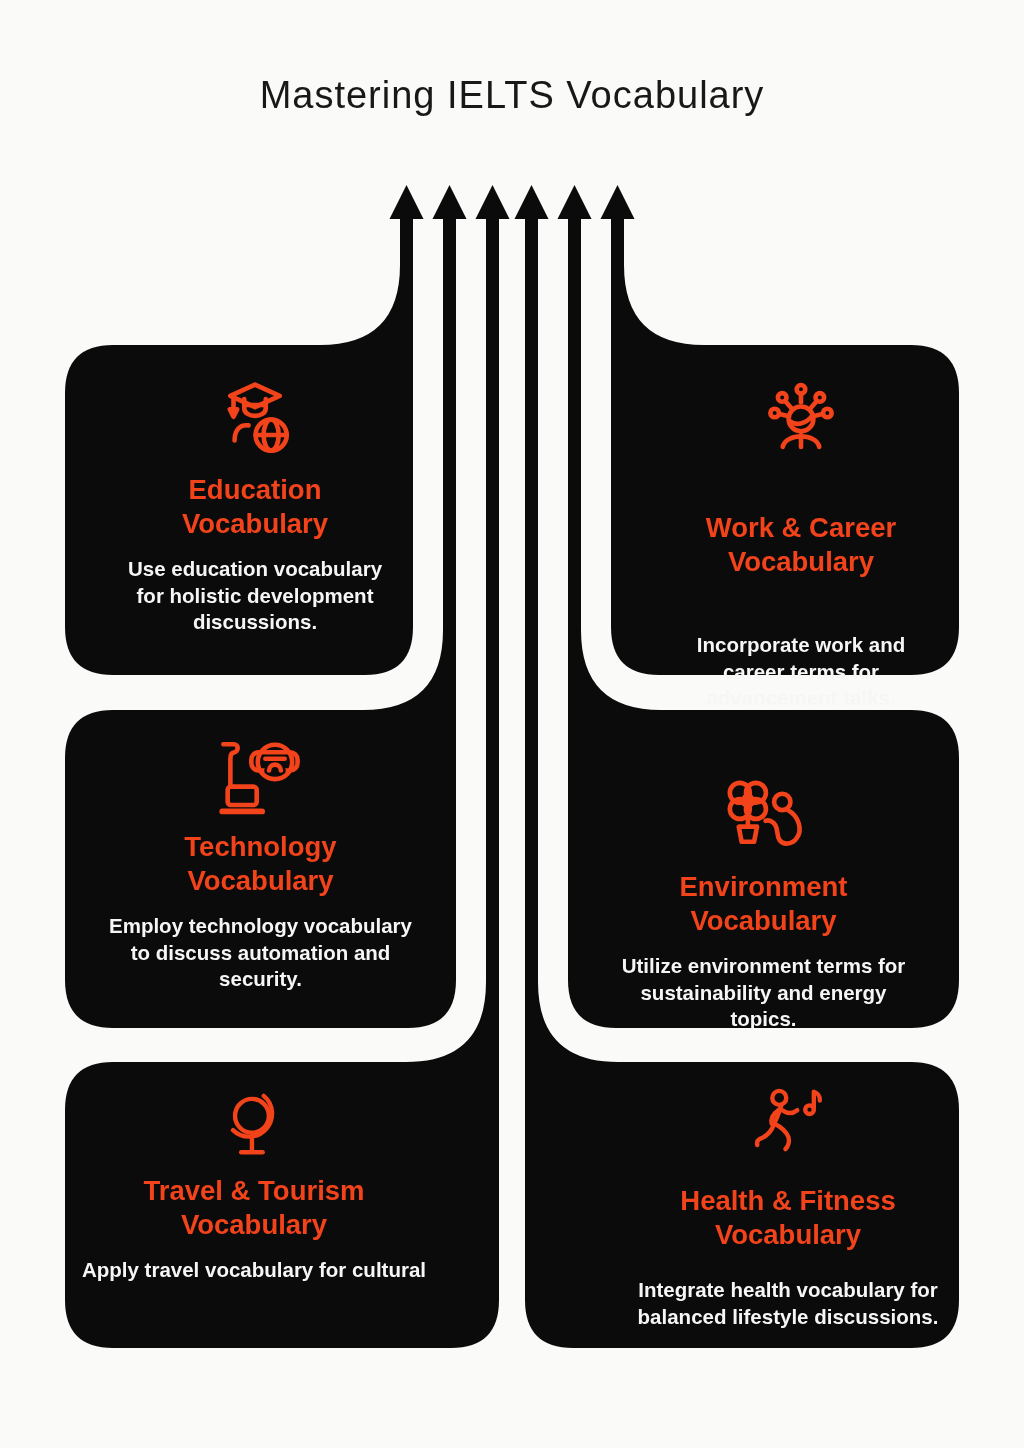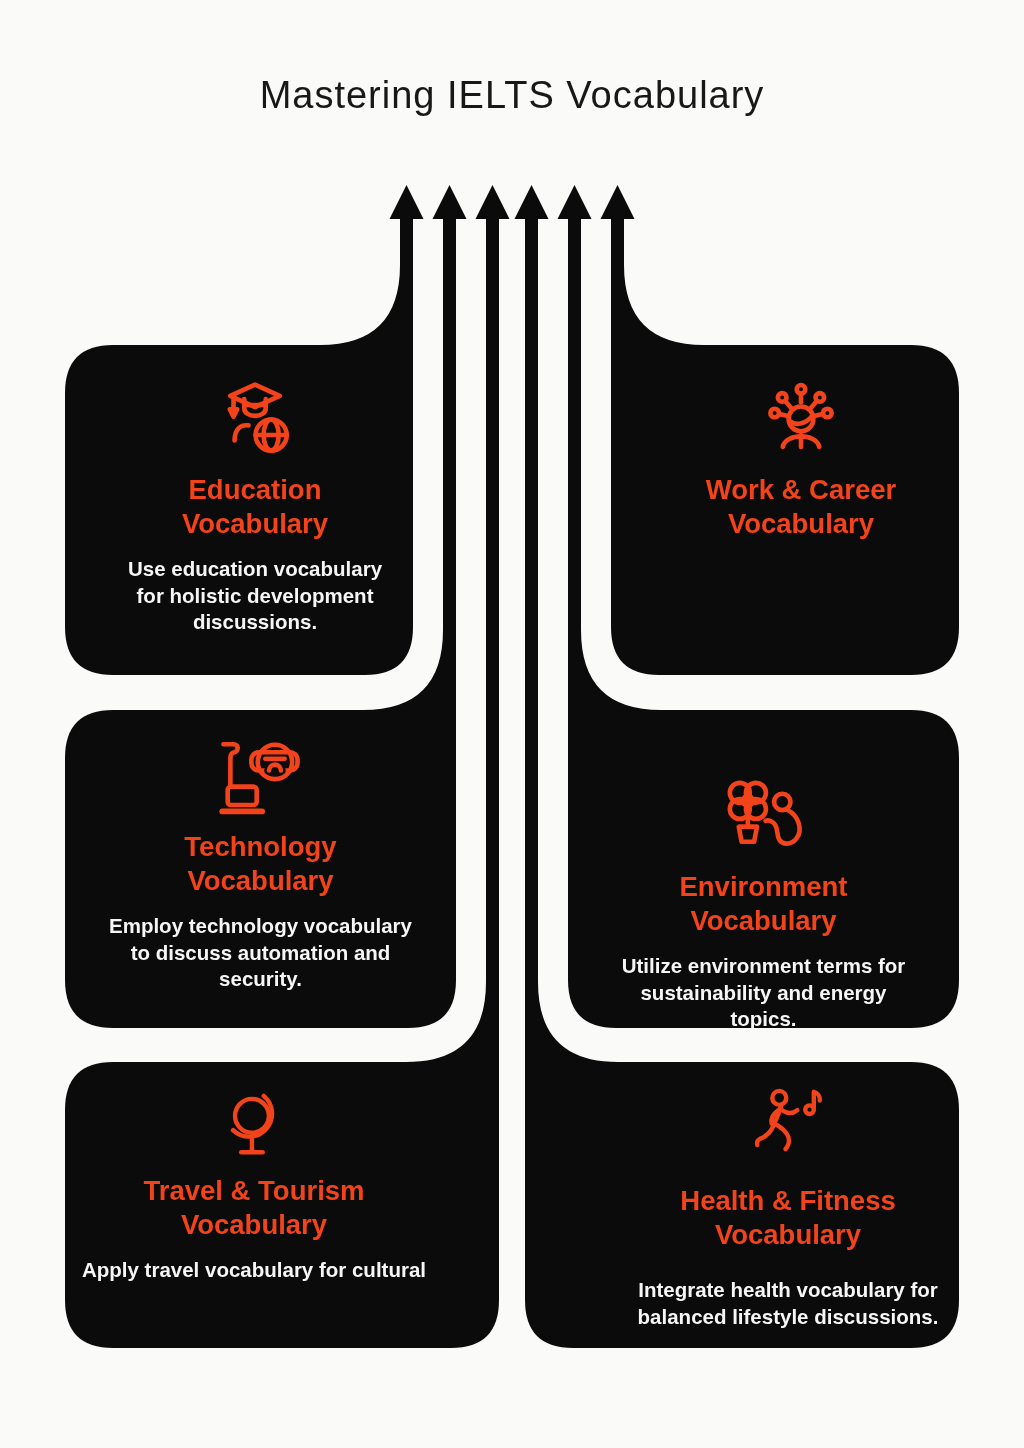--- a/index.html
+++ b/index.html
@@ -54,21 +54,21 @@
   }
   .card-desc{
     margin-top:15px;
     font-size:20.5px;
     line-height:26.5px;
     color:var(--body-text);
     font-weight:bold;
   }
   
   .pos-0{left:65px;  top:345px;  width:348px; height:330px;margin-left:16px;}
-  .pos-1{left:611px; top:345px;  width:380px; height:330px;}
+  .pos-1{left:611px; top:345px;  width:380px; height:330px;gap:38px;}
   .pos-2{left:65px;  top:710px;  width:391px; height:318px;}
   .pos-3{left:568px; top:750px;  width:391px; height:318px;}
   .pos-4{left:65px;  top:1062px; width:378px; height:286px;}
   .pos-5{left:525px; top:1062px; width:526px; height:286px;gap:10px;}
 </style>
 </head>
 <body>
 
 <div class="canvas">
 
@@ -127,20 +127,25 @@
         <circle cx="57.5" cy="19" r="4"></circle>
       <path d="M28.5,36.5 L20,34.5"></path>
         <circle cx="15.5" cy="33.5" r="4"></circle>
       <path d="M51.5,36.5 L60,34.5"></path>
         <circle cx="64.5" cy="33.5" r="4"></circle>
     </svg>
     <div class="card-title">
       <div>Work &amp; Career</div>
       <div>Vocabulary</div>
     </div>
+    <div class="card-desc">
+      <div>Incorporate work and</div>
+      <div>career terms for</div>
+      <div>advancement talks.</div>
+    </div>
   </div>
 
   <div class="card-content cc-r2 pos-2">
     <svg class="card-icon" viewBox="0 0 80 80">
       <circle cx="53" cy="26" r="16"></circle>
       <rect x="31" y="17" width="43" height="17" rx="7"></rect>
       <path d="M44,23 H62"></path>
       <path class="bgmask" d="M46,34 H60"></path>
       <path d="M47.5,34 A5.5,5.5 0 0 1 58.5,34"></path>
       <rect x="9" y="49" width="27" height="17" rx="3"></rect>

